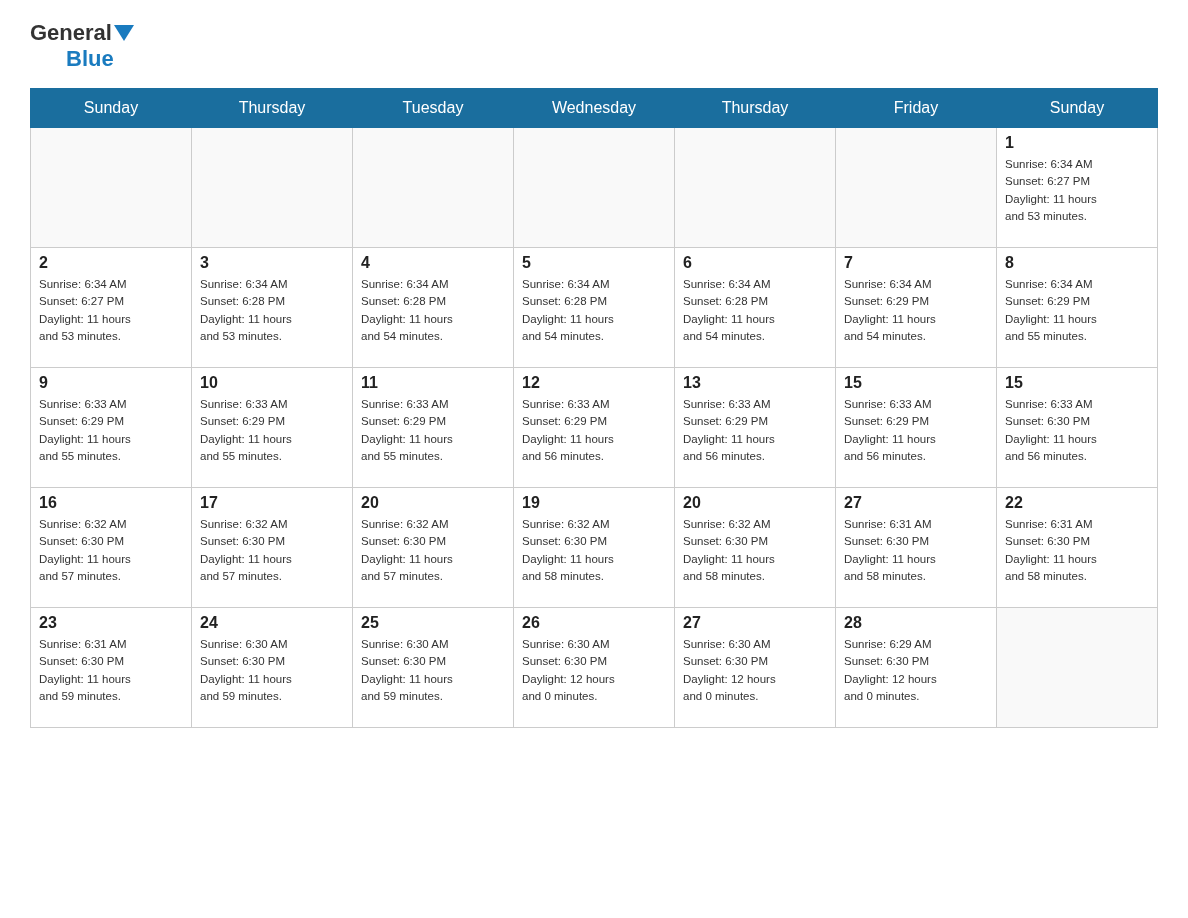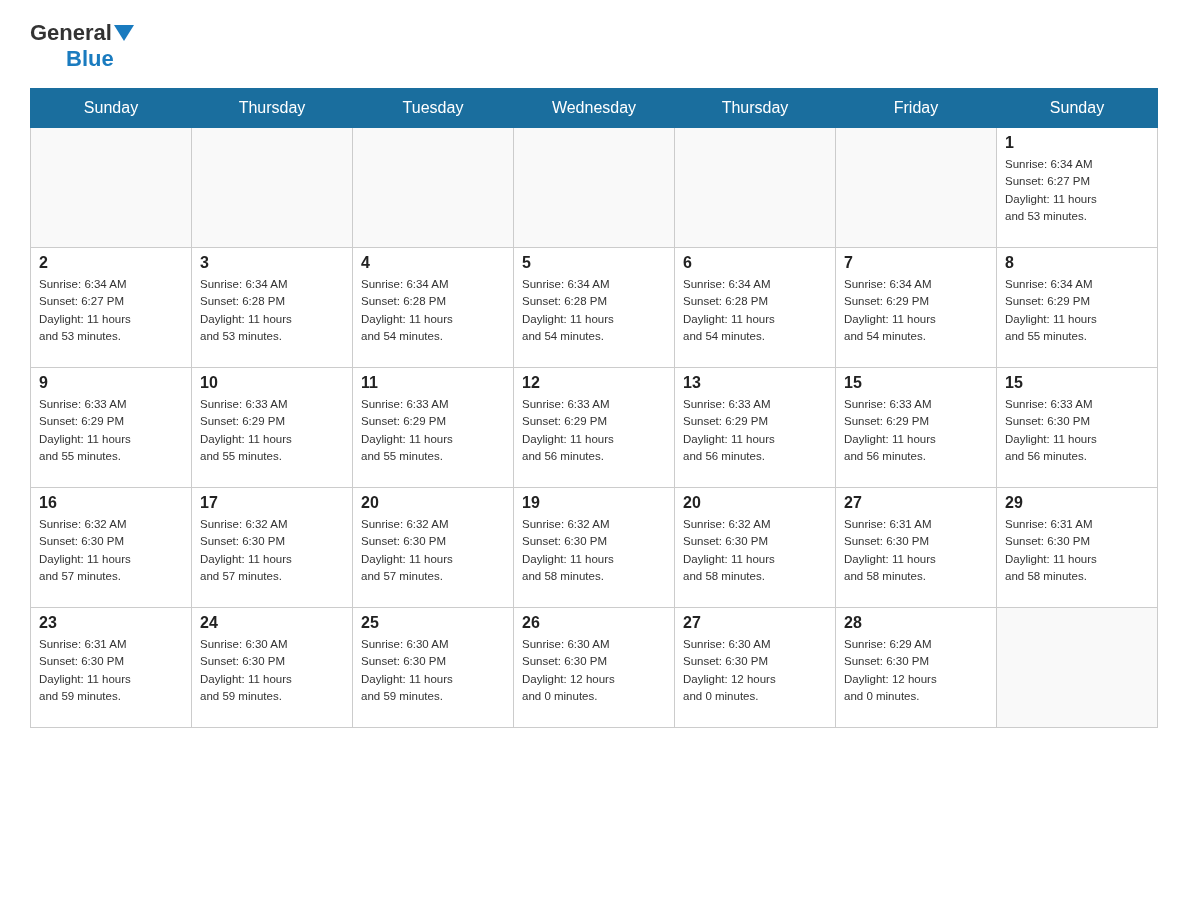--- a/index.html
+++ b/index.html
@@ -213,21 +213,21 @@
         </td>
         <td>
           <div class="day-number">20</div>
           <div class="day-info">Sunrise: 6:32 AM<br>Sunset: 6:30 PM<br>Daylight: 11 hours<br>and 58 minutes.</div>
         </td>
         <td>
           <div class="day-number">27</div>
           <div class="day-info">Sunrise: 6:31 AM<br>Sunset: 6:30 PM<br>Daylight: 11 hours<br>and 58 minutes.</div>
         </td>
         <td>
-          <div class="day-number">29</div>
+          <div class="day-number">22</div>
           <div class="day-info">Sunrise: 6:31 AM<br>Sunset: 6:30 PM<br>Daylight: 11 hours<br>and 58 minutes.</div>
         </td>
       </tr>
       <tr class="row-divider">
         <td>
           <div class="day-number">23</div>
           <div class="day-info">Sunrise: 6:31 AM<br>Sunset: 6:30 PM<br>Daylight: 11 hours<br>and 59 minutes.</div>
         </td>
         <td>
           <div class="day-number">24</div>

